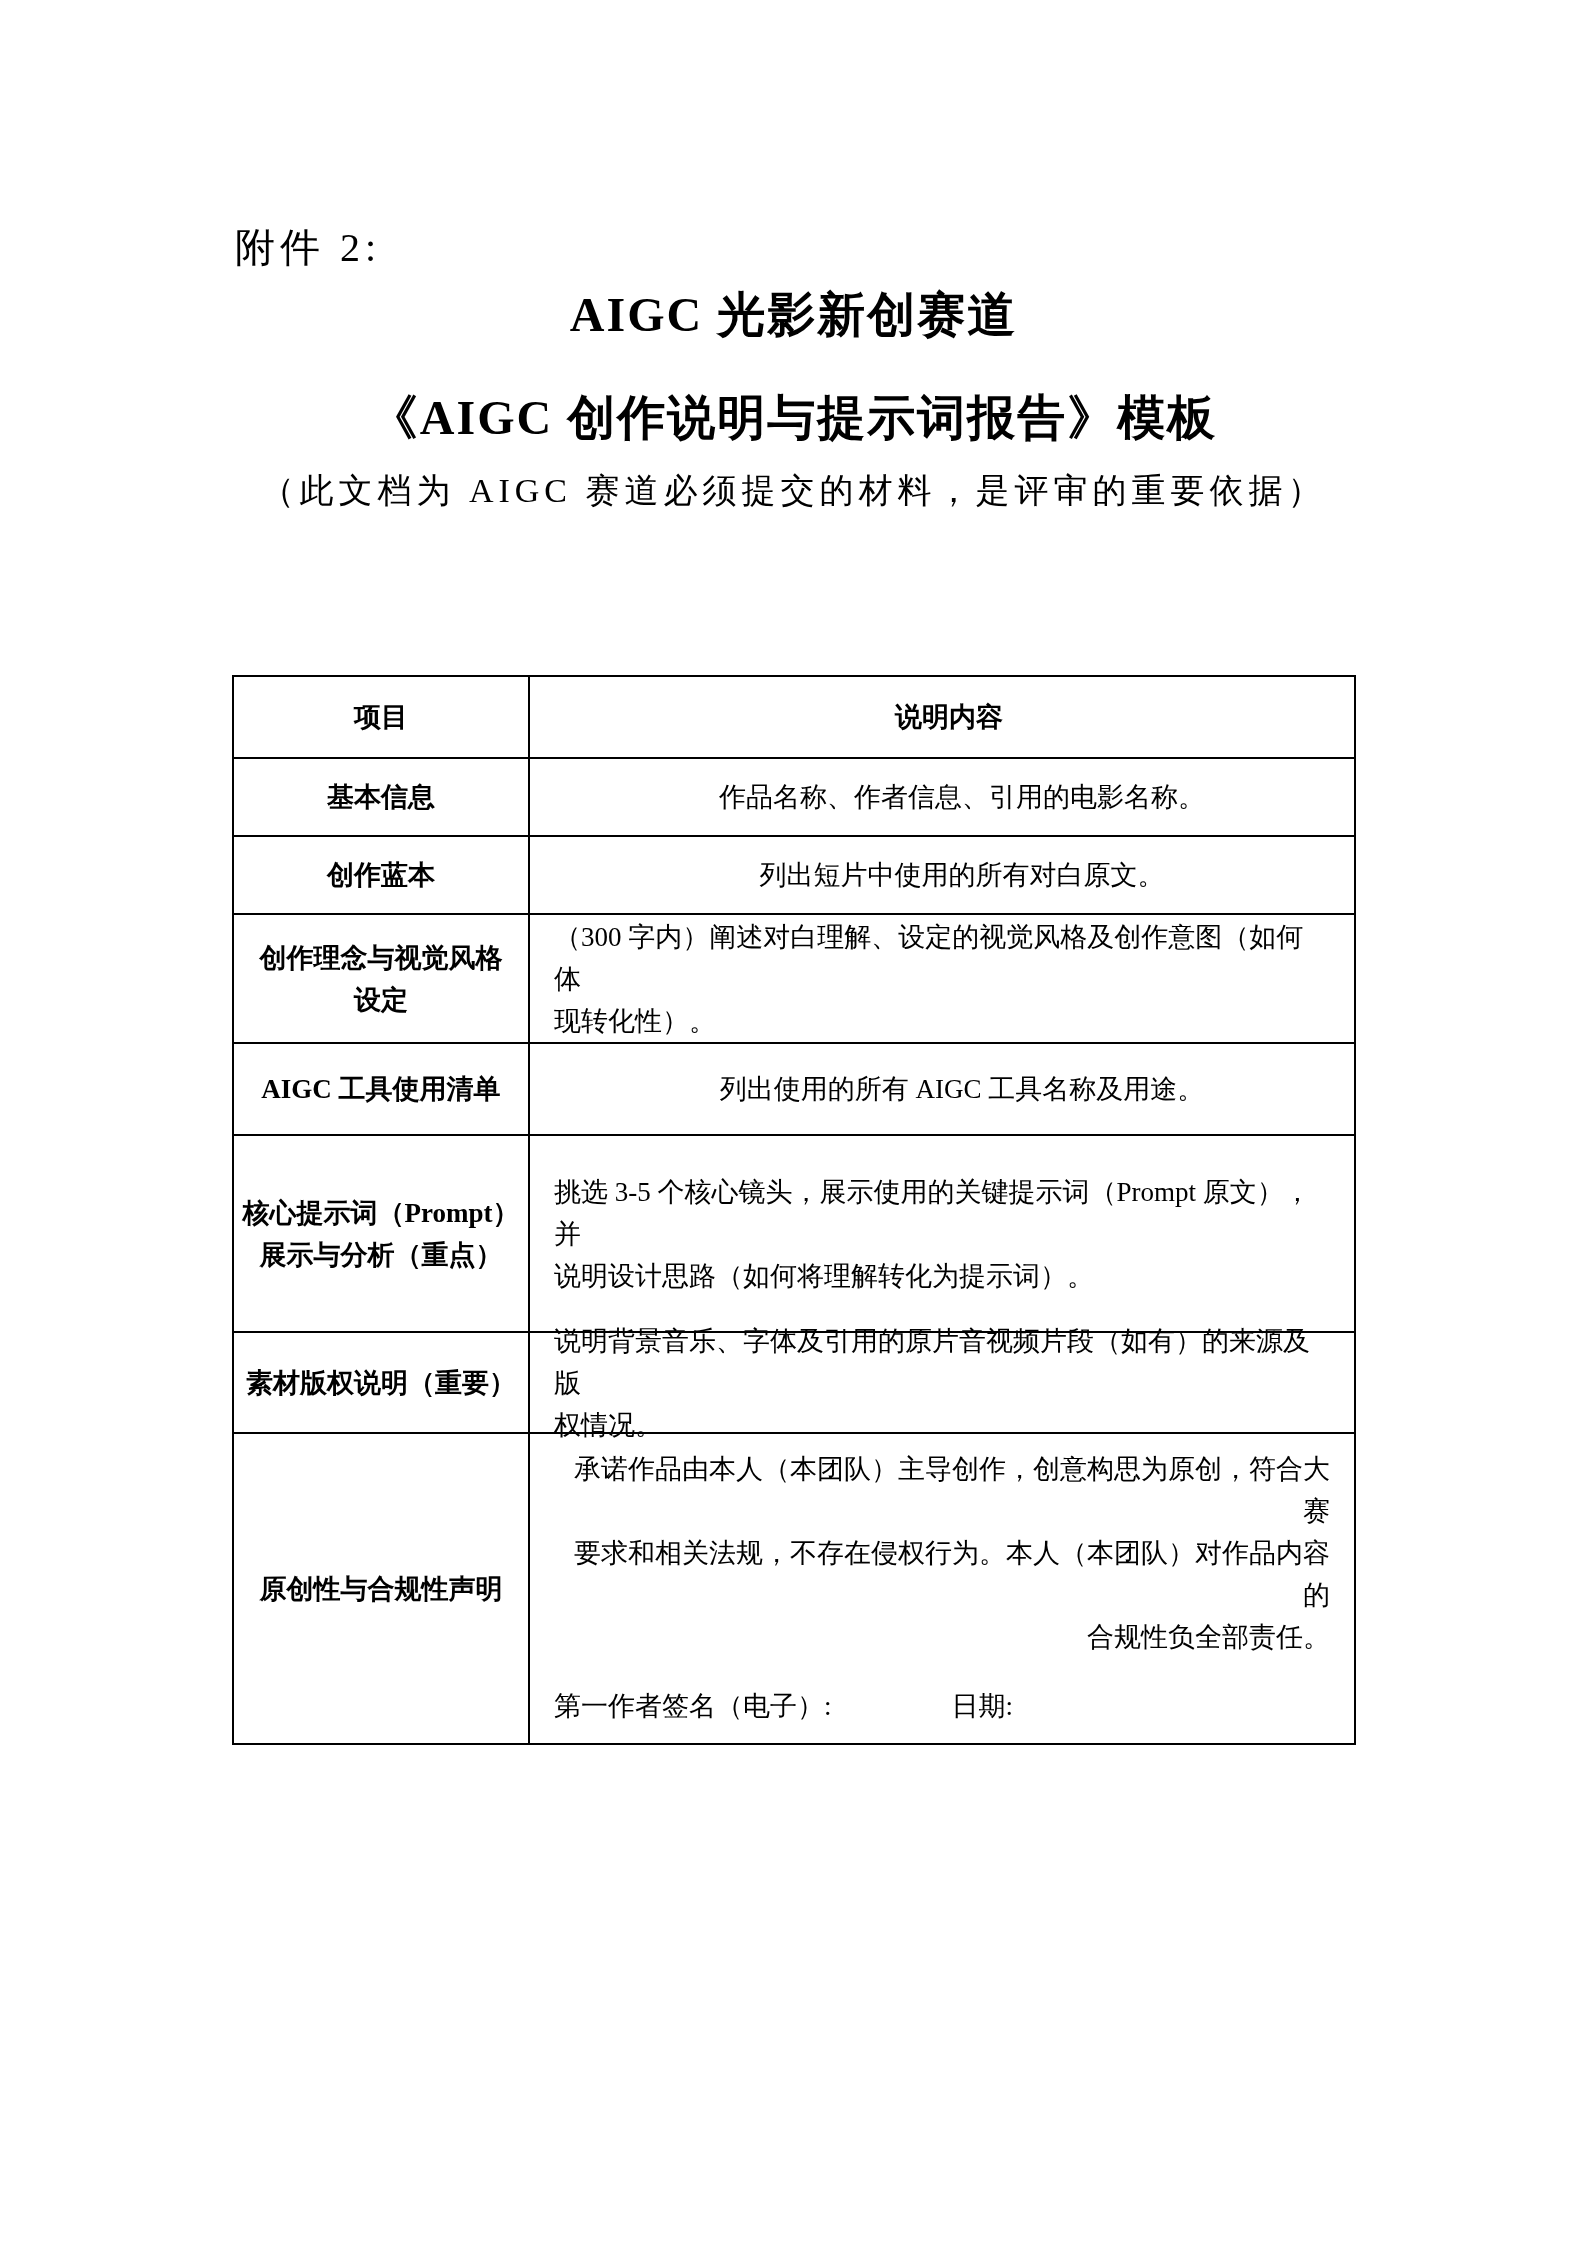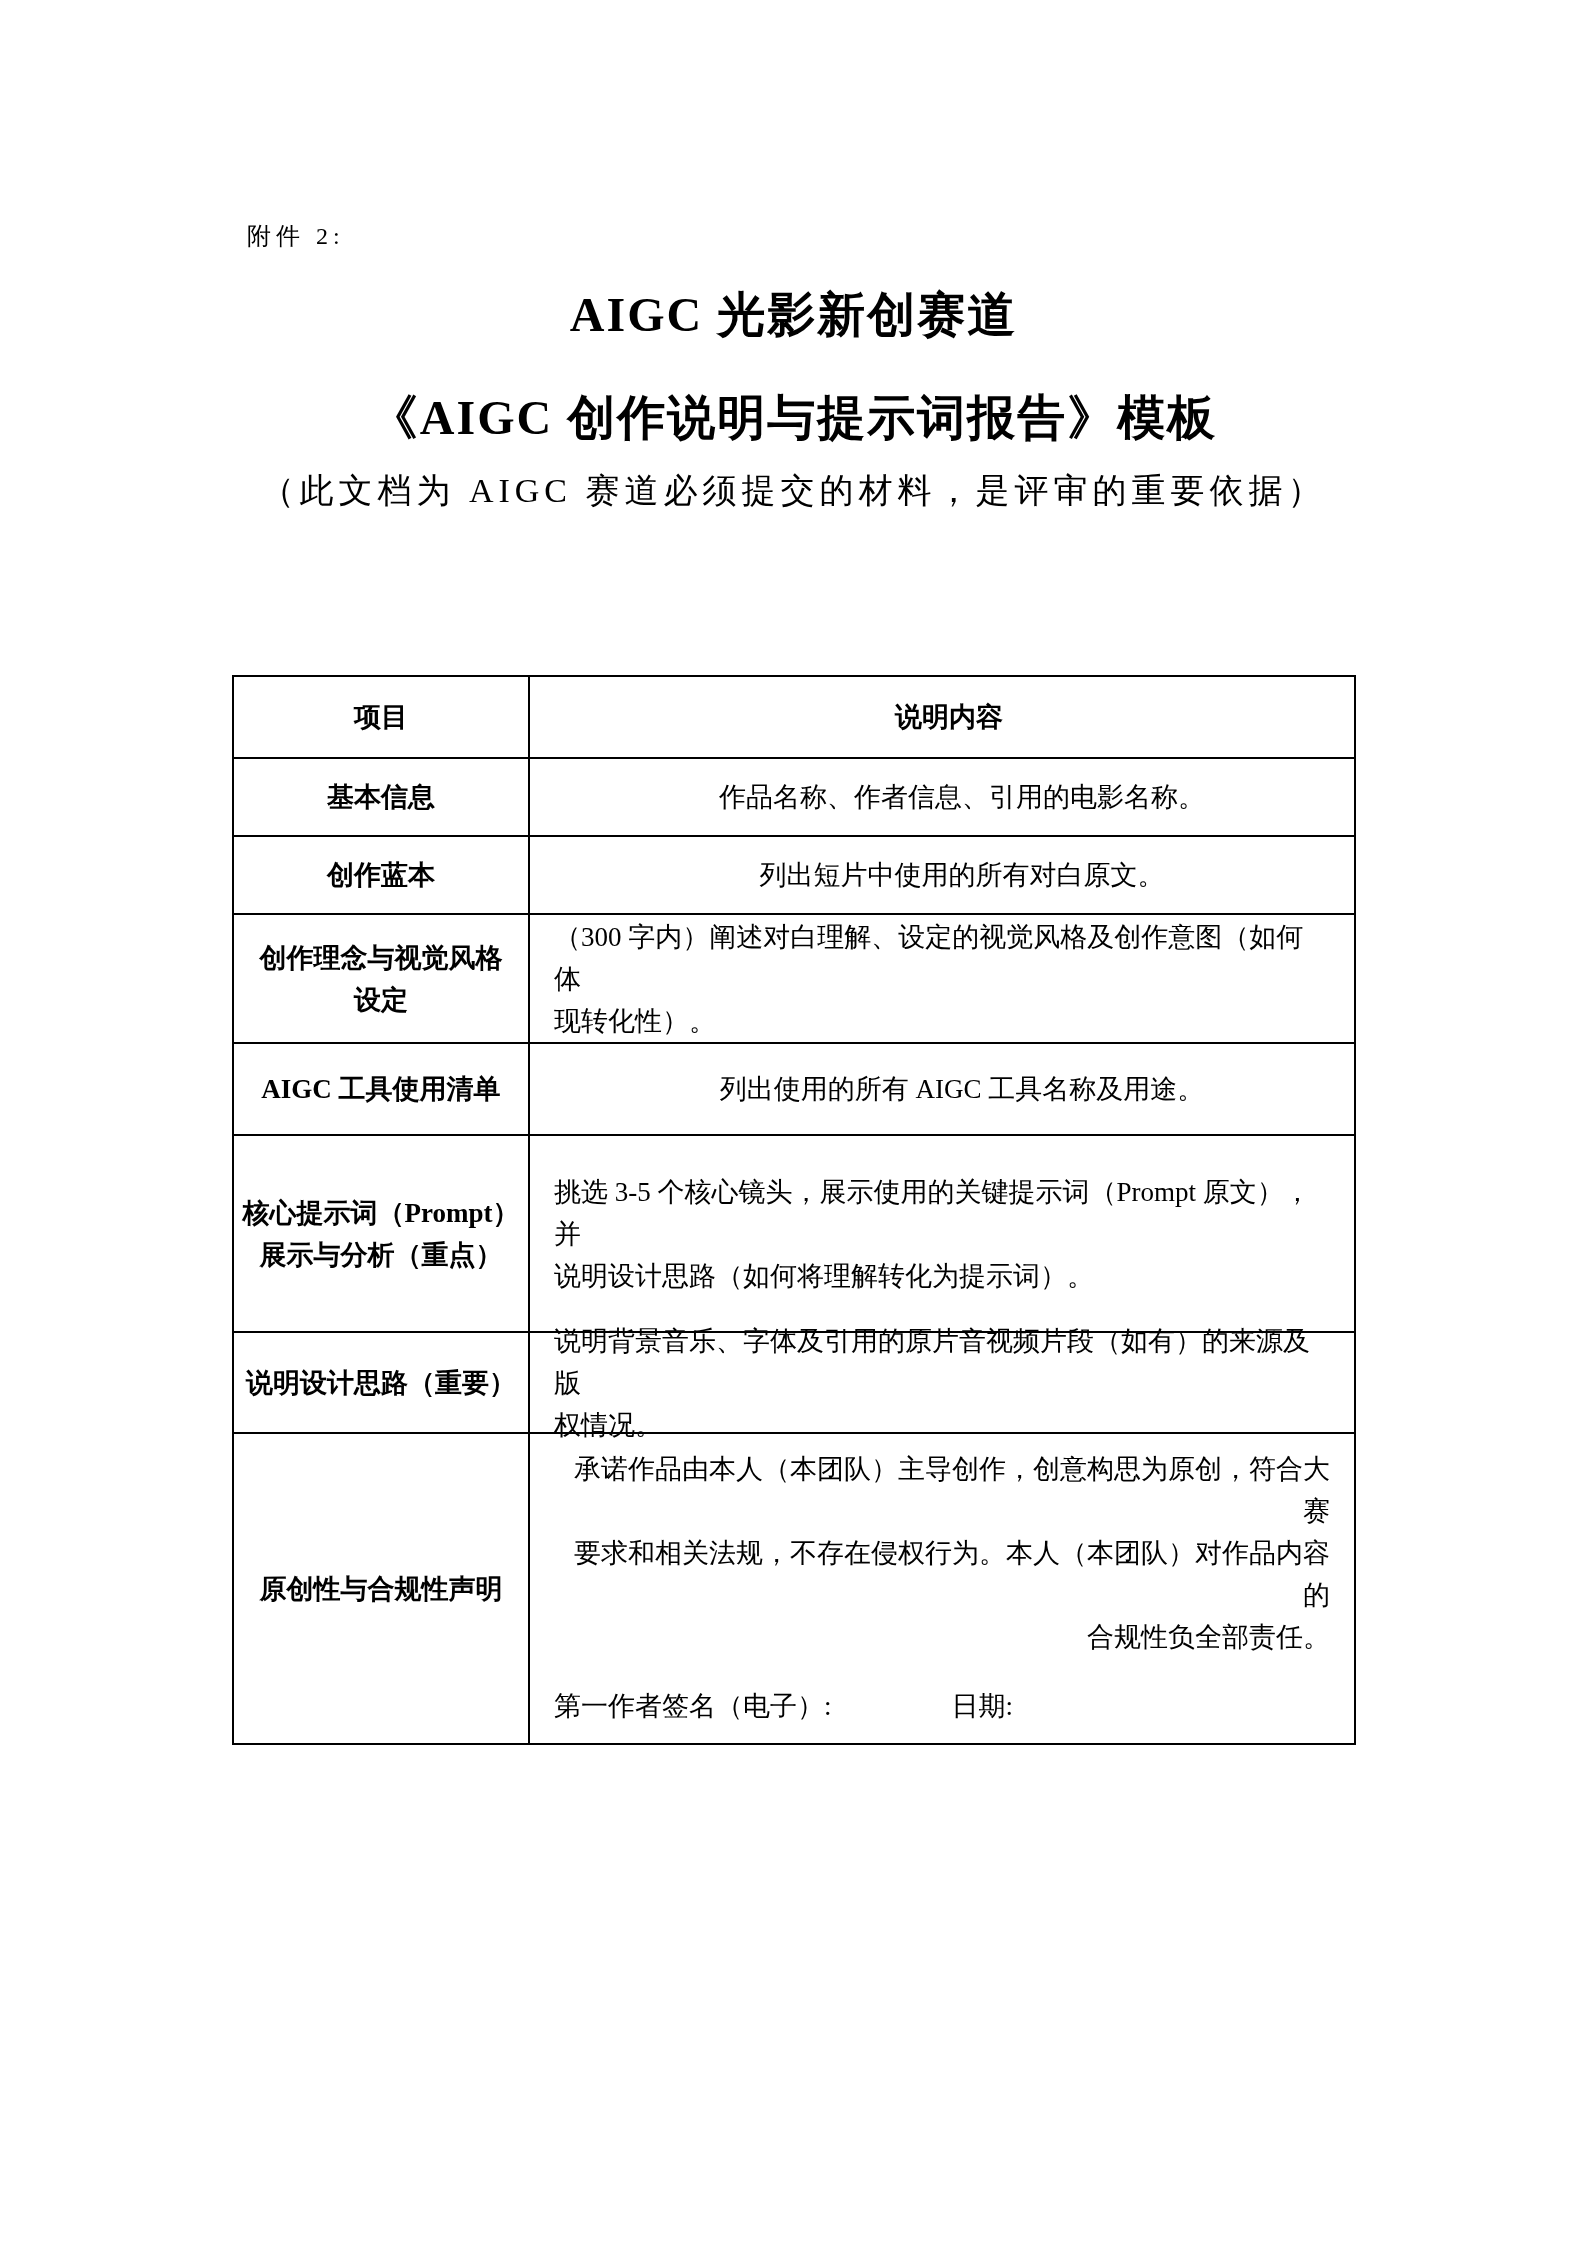--- a/index.html
+++ b/index.html
@@ -11,23 +11,23 @@
     width: 1587px;
     height: 2245px;
     position: relative;
     font-family: "Liberation Serif", "DejaVu Serif", serif;
     color: #000000;
   }
   * { box-sizing: border-box; }
 
   .attachment {
     position: absolute;
-    left: 247px;
+    left: 235px;
     top: 220px;
-    font-size: 24px;
+    font-size: 40px;
     letter-spacing: 5px;
     white-space: nowrap;
   }
 
   .title {
     position: absolute;
     left: 0;
     width: 100%;
     text-align: center;
     font-size: 48px;
@@ -160,21 +160,21 @@
   </div>
 
   <div class="trow rh5">
     <div class="cell c1">核心提示词（Prompt）
 展示与分析（重点）</div>
     <div class="cell c2 left">挑选 3-5 个核心镜头，展示使用的关键提示词（Prompt 原文），并
 说明设计思路（如何将理解转化为提示词）。</div>
   </div>
 
   <div class="trow rh6">
-    <div class="cell c1">说明设计思路（重要）</div>
+    <div class="cell c1">素材版权说明（重要）</div>
     <div class="cell c2 left">说明背景音乐、字体及引用的原片音视频片段（如有）的来源及版
 权情况。</div>
   </div>
 
   <div class="trow rh7">
     <div class="cell c1">原创性与合规性声明</div>
     <div class="cell c2 declaration">
       <div class="declaration-text">承诺作品由本人（本团队）主导创作，创意构思为原创，符合大赛
 要求和相关法规，不存在侵权行为。本人（本团队）对作品内容的
 合规性负全部责任。</div>

